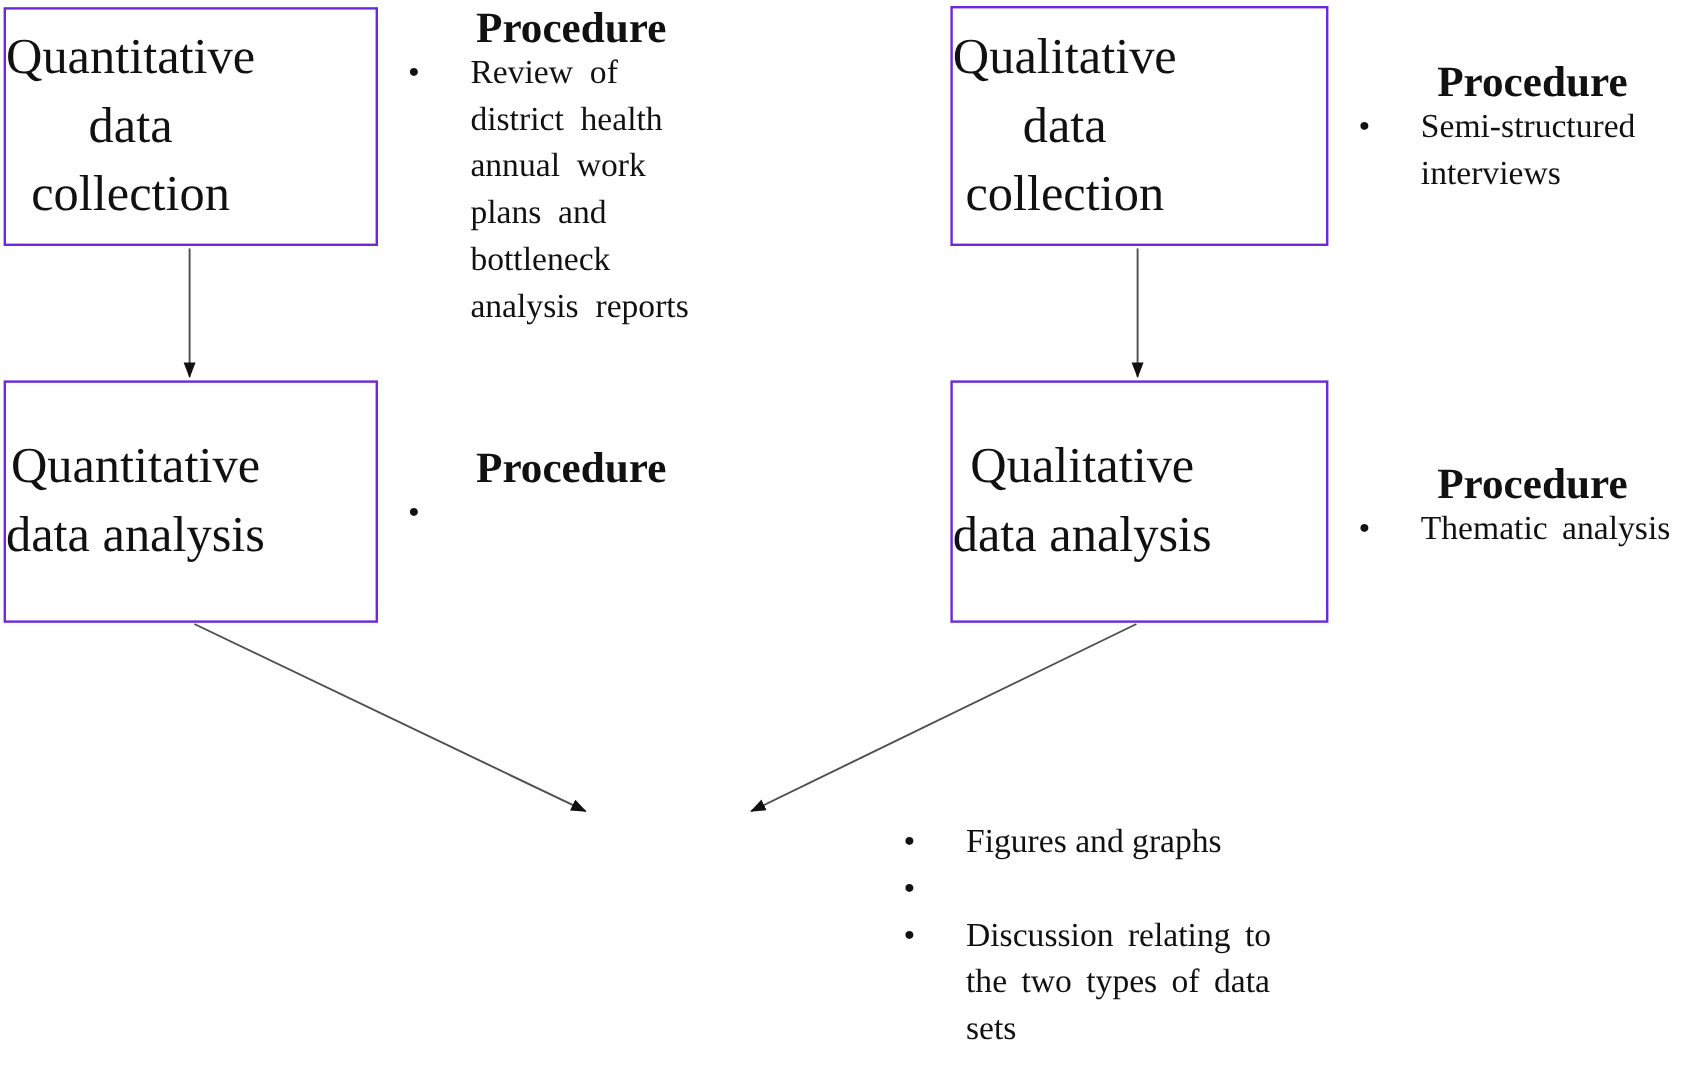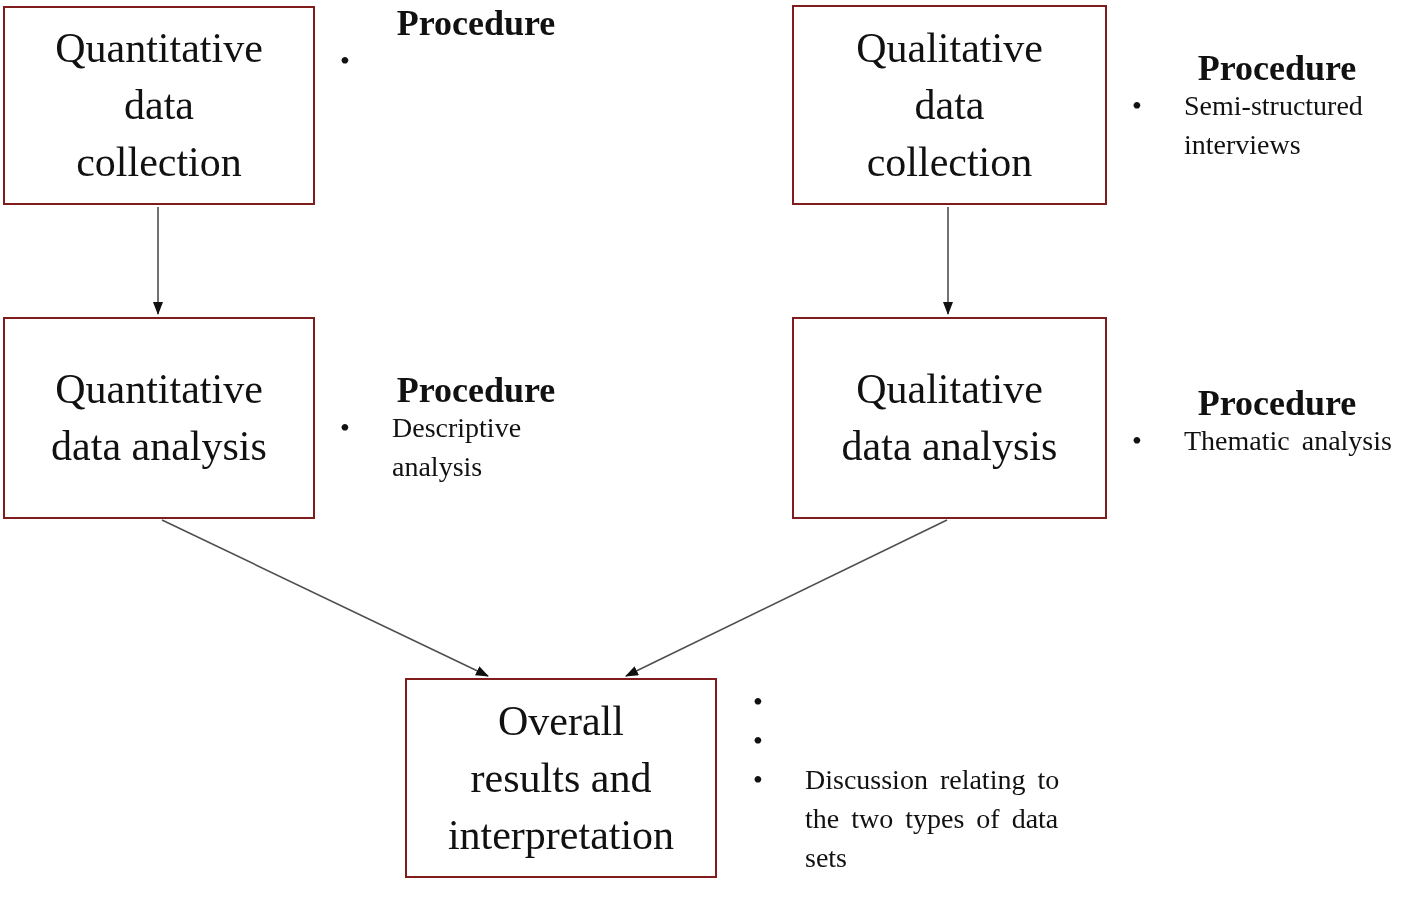--- a/index.html
+++ b/index.html
@@ -22,25 +22,24 @@
     top: 0;
     width: 1418px;
     height: 906px;
   }
   .arrow-layer line {
     stroke: #4f4f4f;
     stroke-width: 1.6;
   }
   .box {
     position: absolute;
-    border: 2px solid #7f1d1d;
+    border: 2px solid #6d28d9;
     background: #ffffff;
     display: flex;
     align-items: center;
-    justify-content: center;
     text-align: center;
     font-size: 42px;
     line-height: 57px;
     white-space: pre-line;
   }
   .note {
     position: absolute;
   }
   .note-heading {
     font-weight: bold;
@@ -97,62 +96,62 @@
   <div class="box" style="left:3px; top:317px; width:308px; height:198px;">
     <span>Quantitative
 data analysis</span>
   </div>
 
   <div class="box" style="left:792px; top:317px; width:311px; height:198px;">
     <span>Qualitative
 data analysis</span>
   </div>
 
-  <div class="box" style="left:405px; top:678px; width:308px; height:196px;">
-    <span>Overall
-results and
-interpretation</span>
-  </div>
 
   <div class="note" style="left:340px; top:5px; width:272px;">
     <div class="note-heading">Procedure</div>
     <div class="bullet">
       <span class="marker">•</span>
+      <span class="text wide-words">Review of
+district health
+annual work
+plans and
+bottleneck
+analysis reports</span>
     </div>
   </div>
 
   <div class="note" style="left:1132px; top:50px; width:290px;">
     <div class="note-heading">Procedure</div>
     <div class="bullet">
       <span class="marker">•</span>
       <span class="text">Semi-structured
 interviews</span>
     </div>
   </div>
 
   <div class="note" style="left:340px; top:372px; width:272px;">
     <div class="note-heading">Procedure</div>
     <div class="bullet">
       <span class="marker">•</span>
-      <span class="text">Descriptive
-analysis</span>
     </div>
   </div>
 
   <div class="note" style="left:1132px; top:385px; width:290px;">
     <div class="note-heading">Procedure</div>
     <div class="bullet">
       <span class="marker">•</span>
       <span class="text mid-words">Thematic analysis</span>
     </div>
   </div>
 
   <div class="note" style="left:753px; top:682px; width:368px;">
     <div class="bullet">
       <span class="marker">•</span>
+      <span class="text">Figures and graphs</span>
     </div>
     <div class="bullet">
       <span class="marker">•</span>
     </div>
     <div class="bullet">
       <span class="marker">•</span>
       <span class="text mid-words">Discussion relating to
 the two types of data
 sets</span>
     </div>

